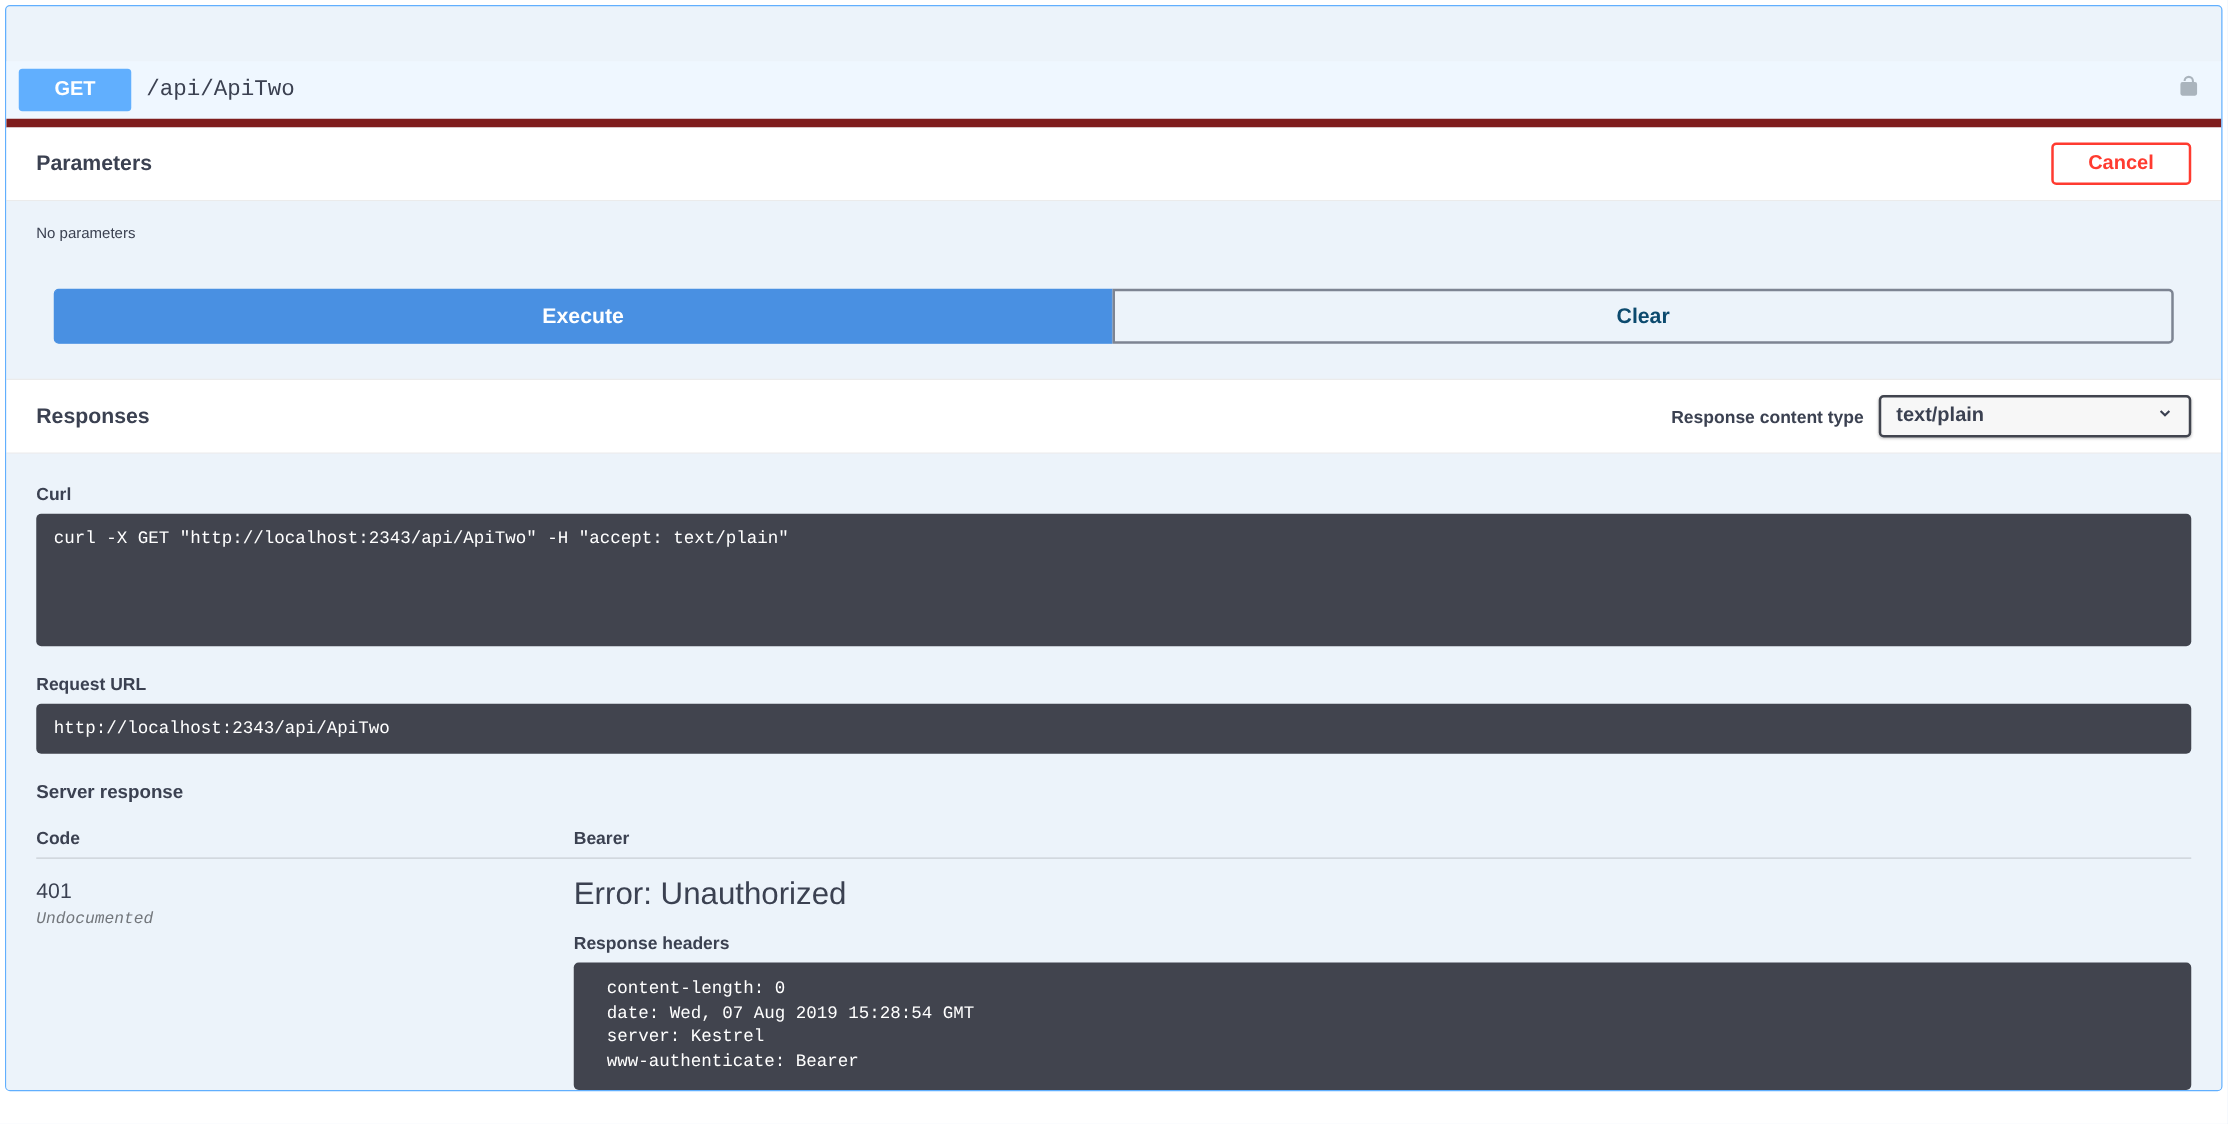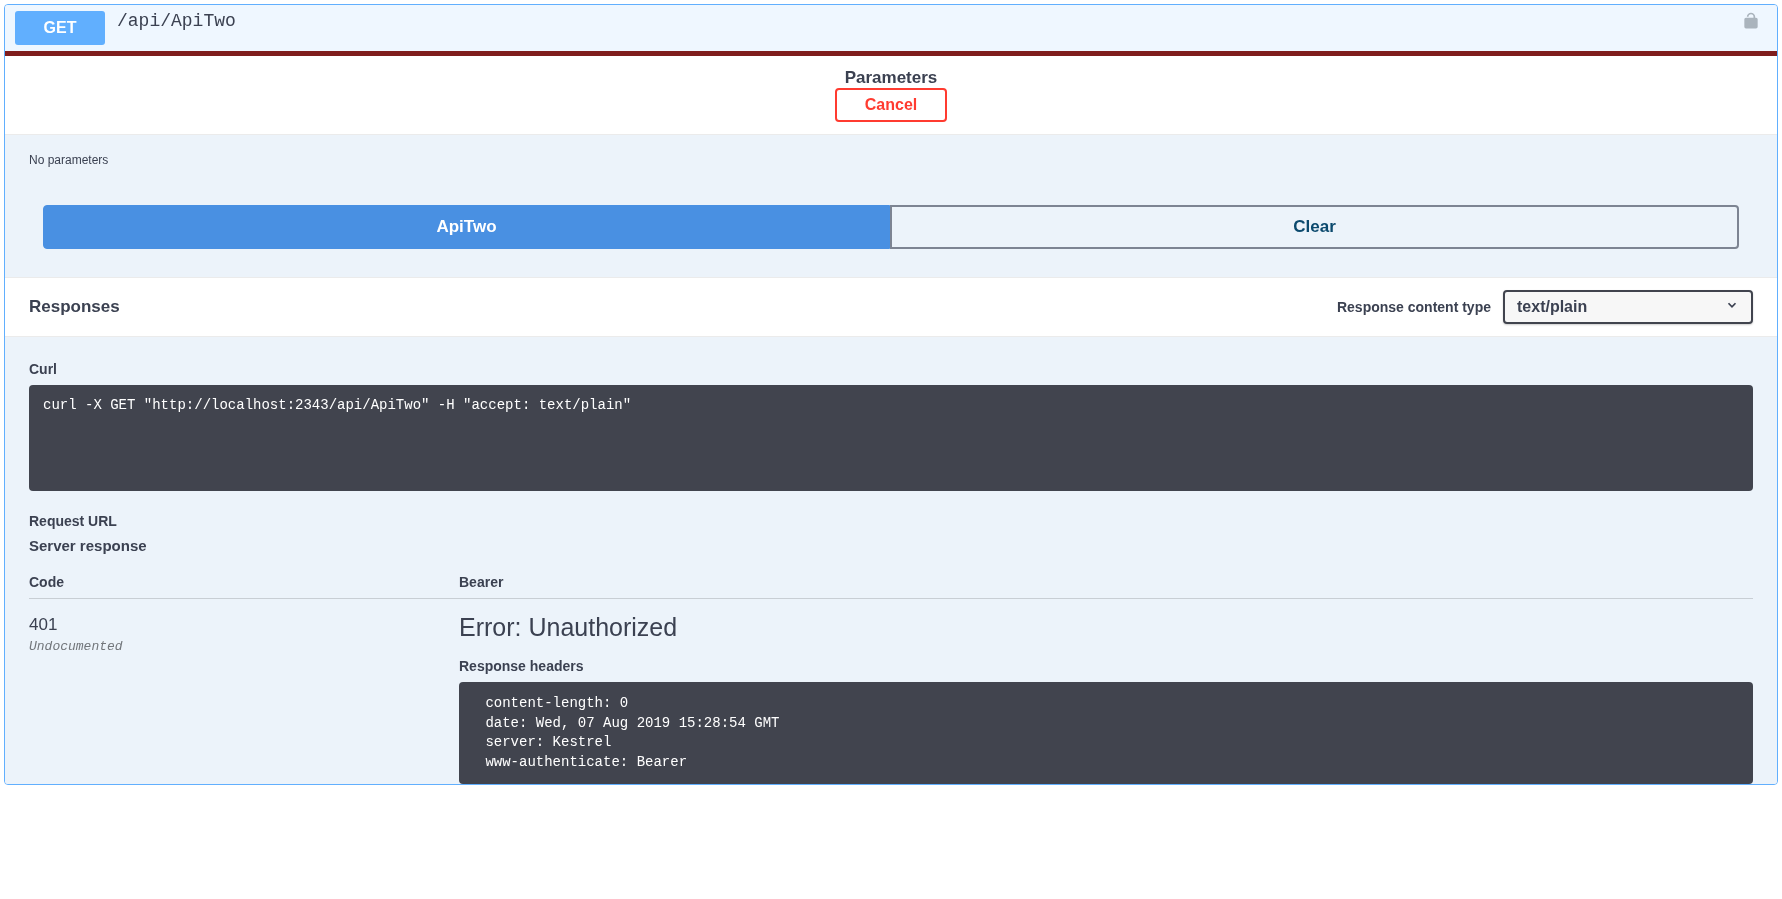--- a/index.html
+++ b/index.html
@@ -6,24 +6,25 @@
   html, body { width: 1782px; font-family: sans-serif; color: #3b4151; }
   .opblock {
     margin: 4px;
     border: 1px solid #61affe;
     border-radius: 4px;
     background: #ecf3fa;
     overflow: hidden;
   }
   .opblock-summary {
     display: flex;
-    align-items: flex-start;
+    align-items: center;
     padding: 6px 10px;
     background: #eff7ff;
-    border-bottom: 5px solid #7f1d1d;
+    border-bottom: 7px solid #7f1d1d;
+    margin-top: 44px;
   }
   .method-badge {
     background: #61affe;
     color: #fff;
     font-weight: 700;
     font-size: 16px;
     padding: 8px 0;
     width: 90px;
     text-align: center;
     border-radius: 3px;
@@ -41,21 +42,20 @@
     font-size: 20px;
     padding: 0 6px;
   }
   .section-header {
     display: flex;
     align-items: center;
     justify-content: space-between;
     padding: 12px 24px;
     background: #fff;
     border-bottom: 1px solid rgba(0,0,0,0.08);
-    flex-direction: column;
   }
   .section-header h4 {
     font-size: 17px;
     font-weight: 700;
     color: #3b4151;
   }
   .cancel-btn {
     border: 2px solid #ff3b30;
     color: #ff3b30;
     background: transparent;
@@ -231,21 +231,21 @@
   </div>
 
   <div class="section-header">
     <h4>Parameters</h4>
     <button class="cancel-btn">Cancel</button>
   </div>
 
   <div class="parameters-body">
     <div class="no-params">No parameters</div>
     <div class="exec-row">
-      <button class="exec-btn">ApiTwo</button>
+      <button class="exec-btn">Execute</button>
       <button class="clear-btn">Clear</button>
     </div>
   </div>
 
   <div class="responses-header">
     <h4>Responses</h4>
     <div class="content-type-wrap">
       <span class="content-type-label">Response content type</span>
       <div class="content-type-select">
         <span>text/plain</span>
@@ -257,20 +257,21 @@
       </div>
     </div>
   </div>
 
   <div class="responses-body">
 
     <div class="sub-label">Curl</div>
     <div class="dark-box curl-box">curl -X GET "http://localhost:2343/api/ApiTwo" -H "accept: text/plain"</div>
 
     <div class="sub-label">Request URL</div>
+    <div class="dark-box req-url-box">http://localhost:2343/api/ApiTwo</div>
 
     <div class="server-response-label">Server response</div>
 
     <div class="resp-table">
       <div class="col-code">Code</div>
       <div class="col-details">Bearer</div>
     </div>
 
     <div class="resp-row">
       <div class="code-cell">

